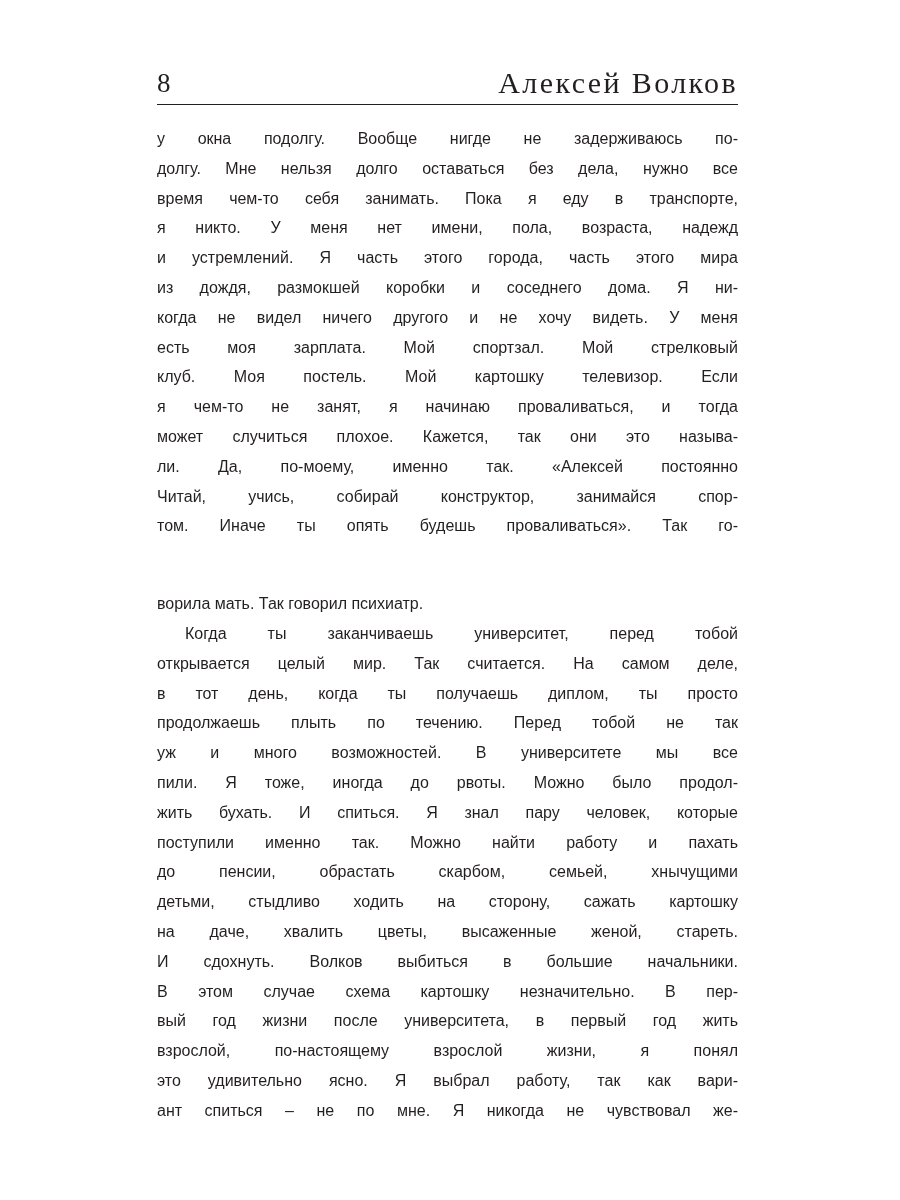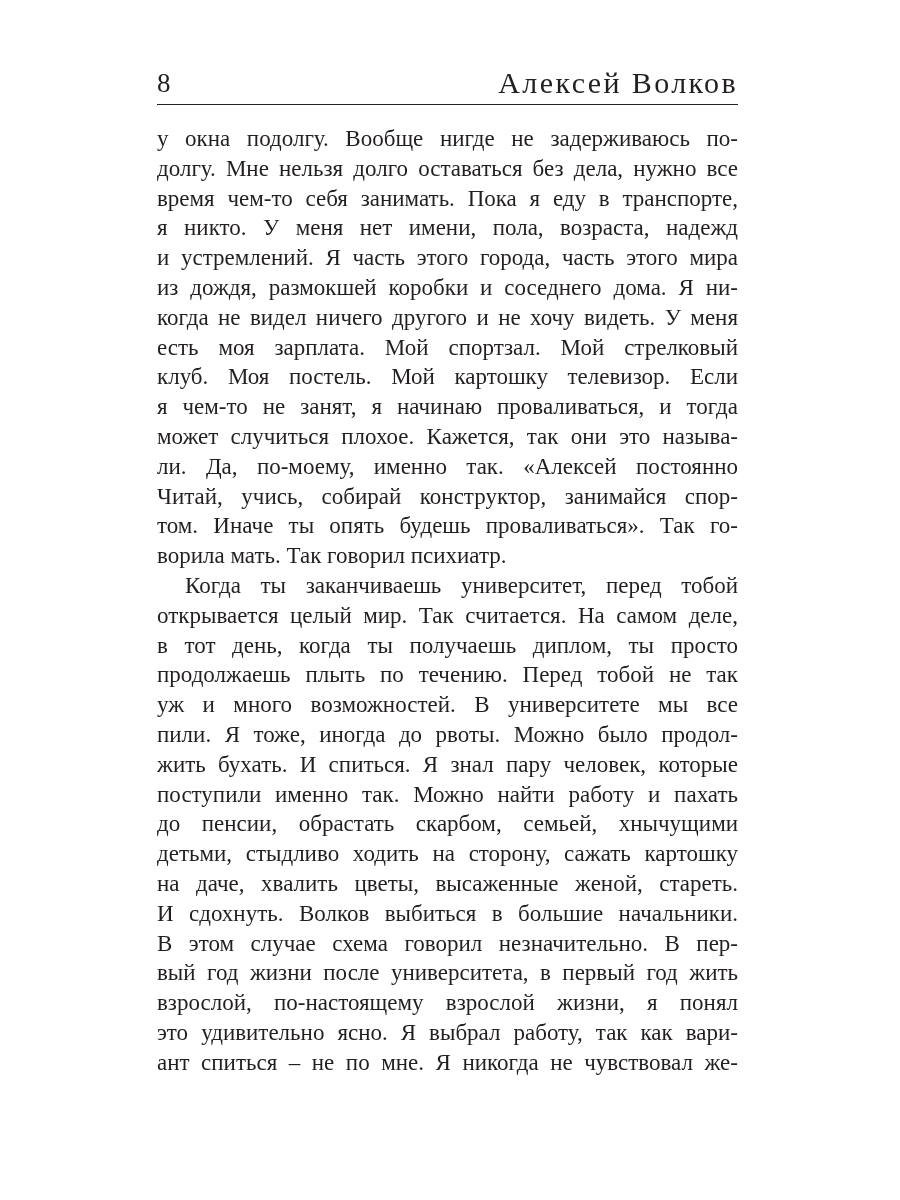--- a/index.html
+++ b/index.html
@@ -56,28 +56,29 @@
   .text-block {
     position: absolute;
     left: 157px;
     top: 124px;
     width: 581px;
   }
   .line {
     display: block;
     height: 29.8px;
     line-height: 29.8px;
-    font-family: Liberation Serif, serif;
-    font-size: 23px;
+    font-family: Liberation Sans, sans-serif;
+    font-size: 16px;
     white-space: nowrap;
     text-align: justify;
     text-align-last: justify;
   }
   .line.last {
     text-align-last: left;
+    margin-top: 48px;
   }
   .line.indent {
     padding-left: 28px;
   }
 </style>
 </head>
 <body>
 
 <div class="page">
 
@@ -108,20 +109,20 @@
     <span class="line">в тот день, когда ты получаешь диплом, ты просто</span>
     <span class="line">продолжаешь плыть по течению. Перед тобой не так</span>
     <span class="line">уж и много возможностей. В университете мы все</span>
     <span class="line">пили. Я тоже, иногда до рвоты. Можно было продол-</span>
     <span class="line">жить бухать. И спиться. Я знал пару человек, которые</span>
     <span class="line">поступили именно так. Можно найти работу и пахать</span>
     <span class="line">до пенсии, обрастать скарбом, семьей, хнычущими</span>
     <span class="line">детьми, стыдливо ходить на сторону, сажать картошку</span>
     <span class="line">на даче, хвалить цветы, высаженные женой, стареть.</span>
     <span class="line">И сдохнуть. Волков выбиться в большие начальники.</span>
-    <span class="line">В этом случае схема говорил незначительно. В пер-</span>
+    <span class="line">В этом случае схема картошку незначительно. В пер-</span>
     <span class="line">вый год жизни после университета, в первый год жить</span>
     <span class="line">взрослой, по-настоящему взрослой жизни, я понял</span>
     <span class="line">это удивительно ясно. Я выбрал работу, так как вари-</span>
     <span class="line">ант спиться – не по мне. Я никогда не чувствовал же-</span>
   </div>
 
 </div>
 
 </body></html>

